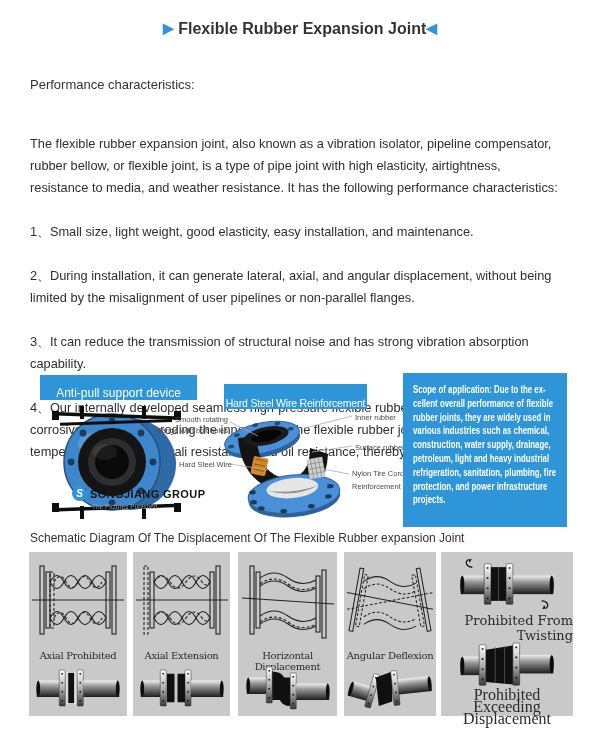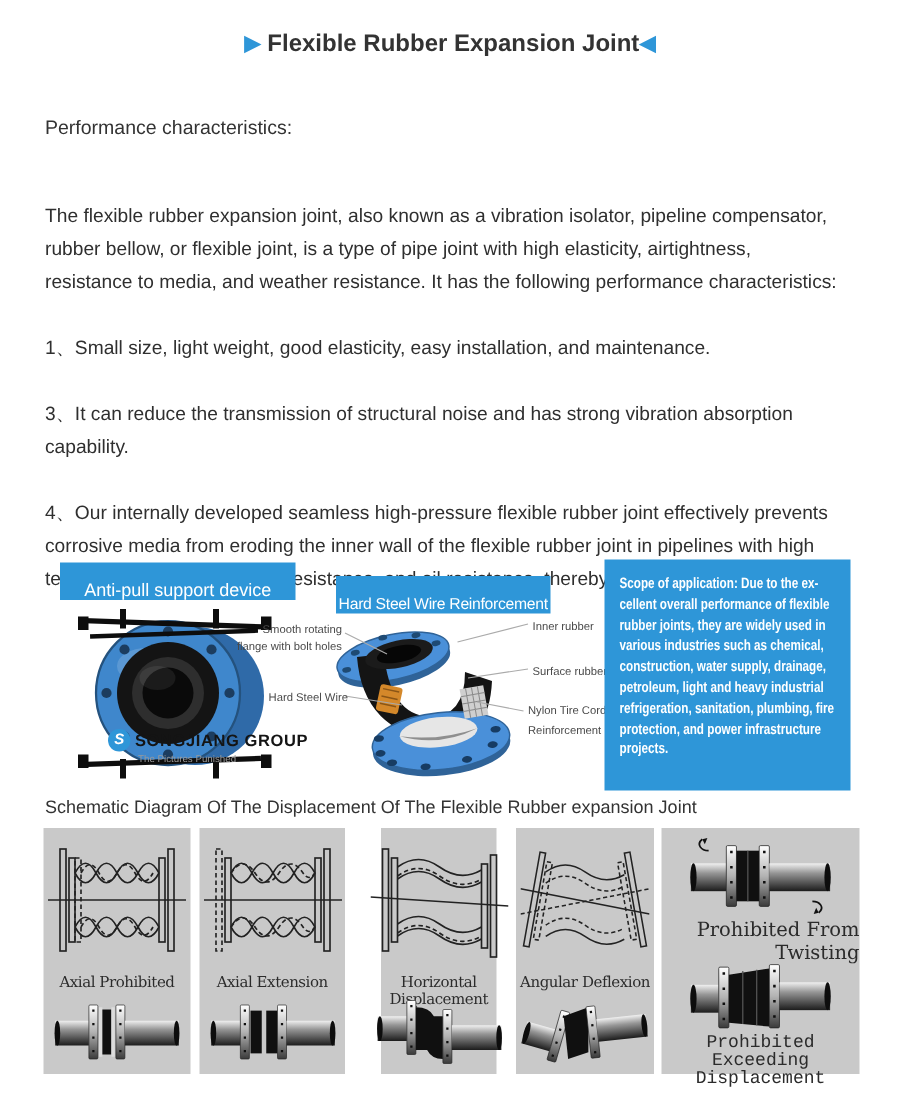--- a/index.html
+++ b/index.html
@@ -52,48 +52,50 @@
   .wm-logo{width:15px;height:15px;border-radius:50%;background:var(--accent-blue);
     color:#fff;font-size:10px;font-weight:bold;font-style:italic;
     display:flex;align-items:center;justify-content:center;}
   .wm-brand{font-size:11px;font-weight:bold;color:#141414;letter-spacing:0.4px;}
   .wm-note{top:503px;left:92px;font-size:6.5px;color:#9a9a9a;}
 
   
   .schem-heading{top:531px;left:30px;font-size:12px;color:#333;}
   .panel{top:552px;height:164px;background:var(--panel-gray);}
   .p1{left:29px;width:98px;} .p2{left:133px;width:97px;}
-  .p3{left:254px;width:77px;padding-left:16px;} .p4{left:344px;width:92px;}
+  .p3{left:238px;width:99px;padding-left:16px;} .p4{left:344px;width:92px;}
   .p5{left:441px;width:132px;}
   .panel-label{position:absolute;top:98px;left:0;width:100%;text-align:center;
     font-family:"DejaVu Serif", serif;font-size:10px;letter-spacing:-0.3px;color:#2b2b2b;}
   .diagram{position:absolute;top:3px;left:50%;transform:translateX(-50%);}
   .joint-photo{position:absolute;left:50%;transform:translateX(-50%);}
   .jp-low{top:112px;}
   .p5 .jp-a{top:5px;} .p5 .jp-b{top:86px;}
   .p5-label1{position:absolute;top:61px;left:0;width:100%;text-align:right;
     font-family:"DejaVu Serif", serif;font-size:13px;color:#2b2b2b;}
   .p5-label2{position:absolute;top:137px;left:0;width:100%;text-align:center;
-    font-family:Liberation Mono, monospace;font-size:12px;line-height:12px;color:#2b2b2b;white-space:pre-line;}
+    font-family:Liberation Serif, serif;font-size:16px;line-height:12px;color:#2b2b2b;white-space:pre-line;}
 </style>
 </head>
 <body>
 
 <div class="abs page-title">
   <span class="title-arrow">▶</span>
   <span>Flexible Rubber Expansion Joint</span><span class="title-arrow">◀</span>
 </div>
 
 <div class="abs perf-heading">Performance characteristics:</div>
 
 <div class="abs perf-body">
   <div>The flexible rubber expansion joint, also known as a vibration isolator, pipeline compensator,
 rubber bellow, or flexible joint, is a type of pipe joint with high elasticity, airtightness,
 resistance to media, and weather resistance. It has the following performance characteristics:</div>
   <div>1、Small size, light weight, good elasticity, easy installation, and maintenance.</div>
+  <div>2、During installation, it can generate lateral, axial, and angular displacement, without being
+limited by the misalignment of user pipelines or non-parallel flanges.</div>
   <div>3、It can reduce the transmission of structural noise and has strong vibration absorption
 capability.</div>
   <div>4、Our internally developed seamless high-pressure flexible rubber joint effectively prevents
 corrosive media from eroding the inner wall of the flexible rubber joint in pipelines with high
 temperature, acid and alkali resistance, and oil resistance, thereby improving its service life.</div>
 </div>
 
 <div class="abs banner banner-left">
   <span>Anti-pull support device</span>
 </div>

